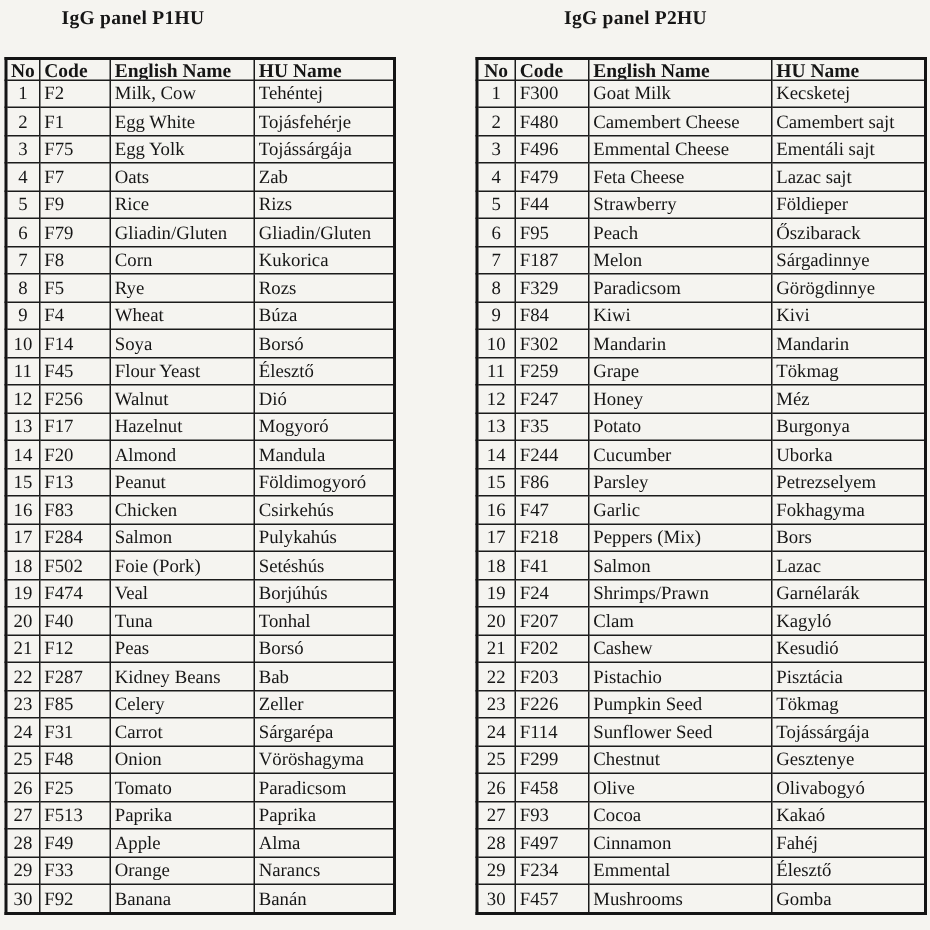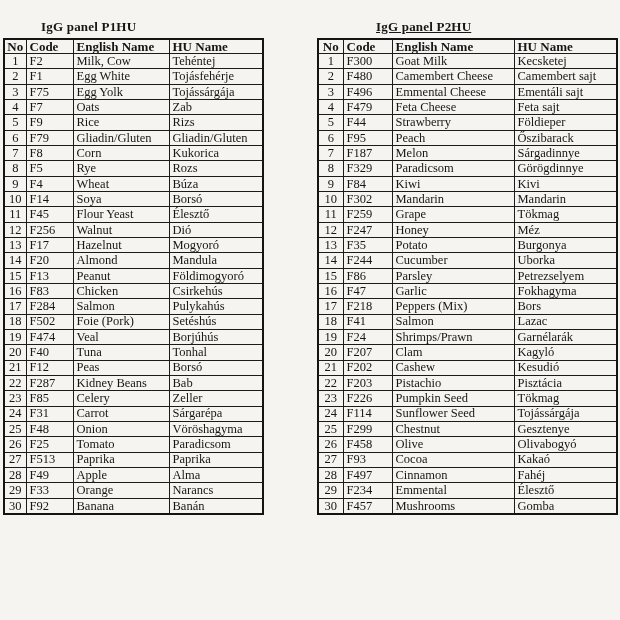--- a/index.html
+++ b/index.html
@@ -10,36 +10,36 @@
     width: 620px;
     height: 620px;
     position: relative;
     overflow: hidden;
     background: #f5f4f0;
     color: #161616;
     font-family: "Liberation Serif", serif;
   }
   .panel-title {
     position: absolute;
-    top: 19px;
+    top: 4px;
     font-weight: bold;
     font-size: 13px;
     letter-spacing: 0.2px;
     white-space: nowrap;
   }
   #title-0 { left: 41px; }
-  #title-1 { left: 376px; text-decoration: underline; }
+  #title-1 { left: 376px; }
 
   table.igg-table {
     position: absolute;
     top: 38px;
     border-collapse: collapse;
     table-layout: fixed;
     border: 2px solid #141414;
-    height: 477px;
+    height: 572px;
   }
   #table-0 { left: 3px;   width: 261px; }
   #table-1 { left: 317px; width: 301px; }
 
   .igg-table th, .igg-table td {
     border: 1px solid #1b1b1b;
     padding: 0 3px;
     font-size: 12.5px;
     line-height: 1;
     overflow: hidden;
@@ -300,21 +300,21 @@
       <tr>
         <td class="col-no">3</td>
         <td class="col-code">F496</td>
         <td class="col-en">Emmental Cheese</td>
         <td class="col-hu">Ementáli sajt</td>
       </tr>
       <tr>
         <td class="col-no">4</td>
         <td class="col-code">F479</td>
         <td class="col-en">Feta Cheese</td>
-        <td class="col-hu">Feta sajt</td>
+        <td class="col-hu">Lazac sajt</td>
       </tr>
       <tr>
         <td class="col-no">5</td>
         <td class="col-code">F44</td>
         <td class="col-en">Strawberry</td>
         <td class="col-hu">Földieper</td>
       </tr>
       <tr>
         <td class="col-no">6</td>
         <td class="col-code">F95</td>

